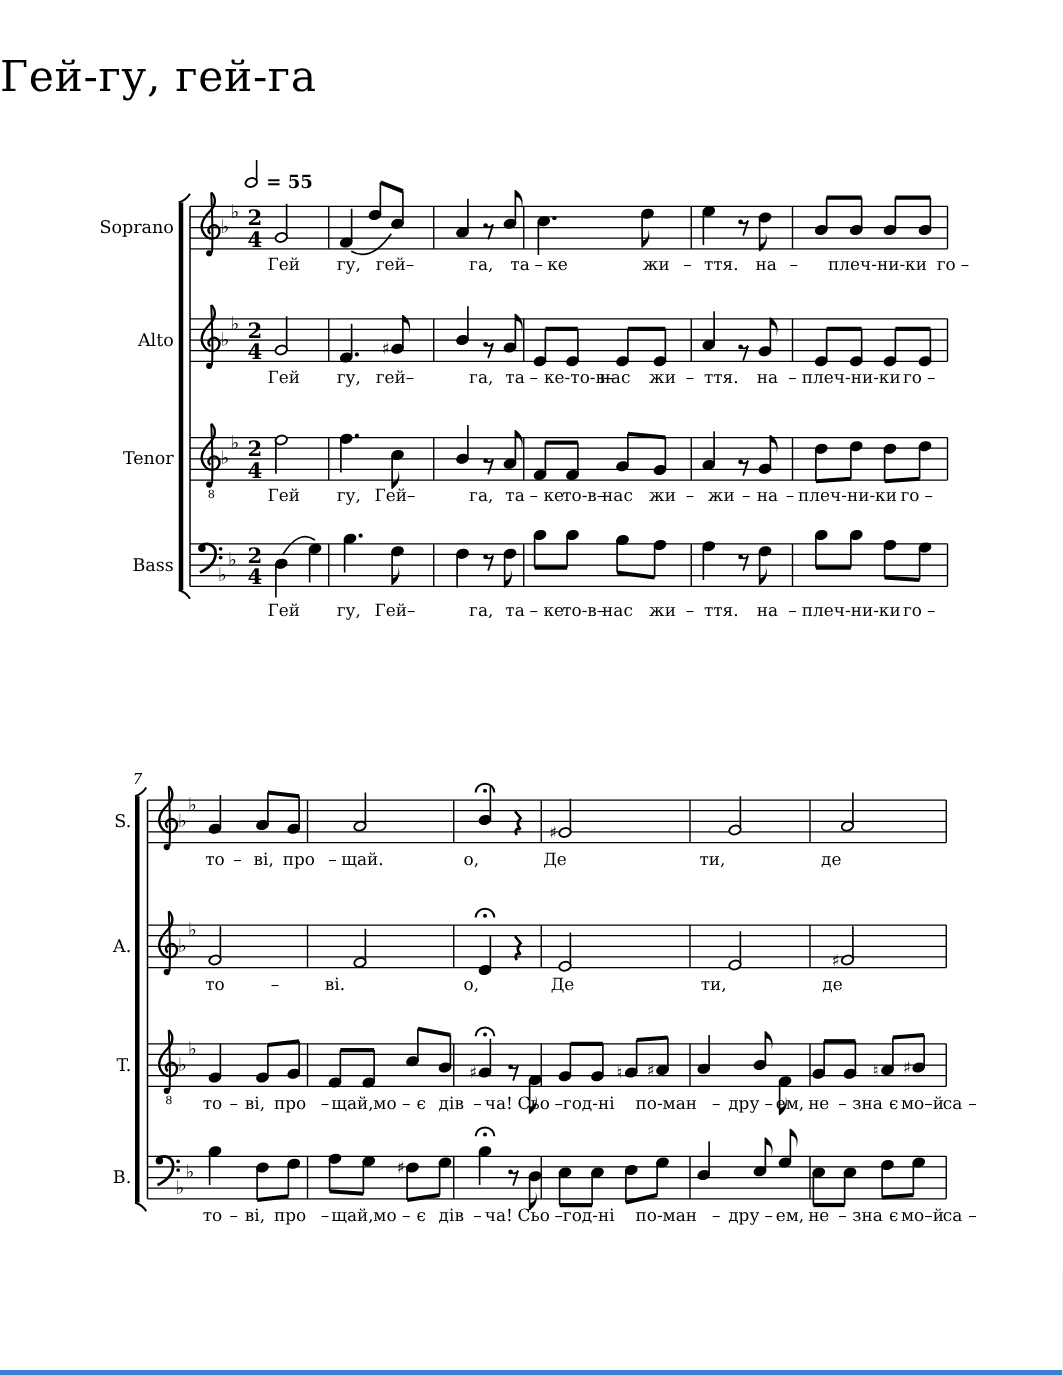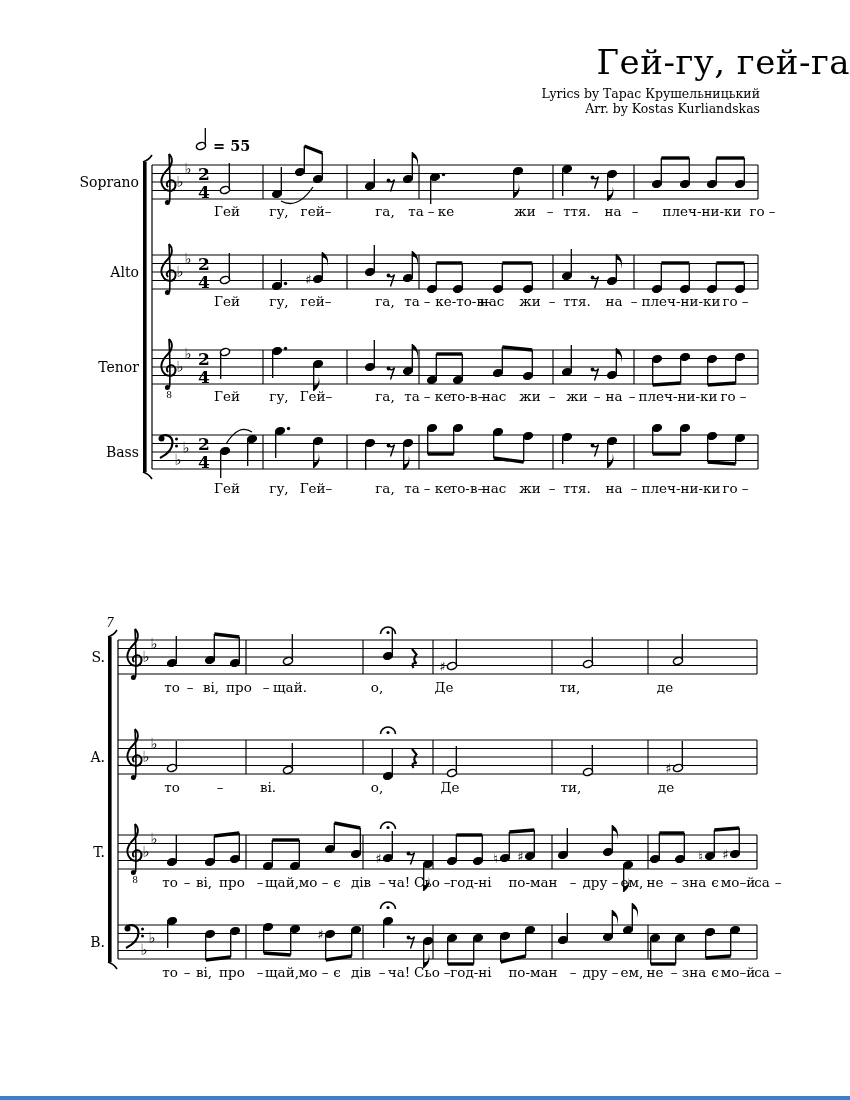--- a/index.html
+++ b/index.html
@@ -1,40 +1,36 @@
 <!DOCTYPE html>
 <html><head>
 <meta charset="utf-8">
 <style>
   html,body{margin:0;padding:0;background:#e8e8e8;}
   .page{position:relative;width:850px;height:1100px;background:#fff;margin:0 auto;overflow:hidden;
         font-family:"DejaVu Serif","Liberation Serif",serif;color:#000;}
-  .title{position:absolute;top:42px;left:0;width:100%;text-align:right;font-size:34px;letter-spacing:.5px;}
+  .title{position:absolute;top:42px;left:0;width:100%;text-align:left;font-size:34px;letter-spacing:.5px;}
   .credits{position:absolute;top:87px;right:90px;text-align:right;font-size:12.5px;line-height:1.18;}
   #score-svg{position:absolute;left:0;top:0;}
   #score-svg text{font-family:"DejaVu Serif","Liberation Serif",serif;fill:#000;}
   #score-svg .lyr{font-size:13.5px;}
   #score-svg .lbl{font-size:14px;}
   #score-svg .tnum{font-size:17px;font-weight:bold;}
   #score-svg .acc{font-size:13px;}
   #score-svg .key{font-size:15px;}
   #score-svg .mnum{font-size:12px;font-style:italic;}
   #score-svg .oct{font-size:9px;}
   #score-svg .tempo{font-size:14.5px;font-weight:bold;}
   .bottom-bar{position:absolute;left:0;bottom:0;width:100%;height:4px;}
 </style>
 </head>
 <body>
 
 <div class="page">
   <div class="title">Гей-гу, гей-га</div>
-  <div class="credits">
-    <div>Lyrics by Тарас Крушельницький</div>
-    <div>Arr. by Kostas Kurliandskas</div>
-  </div>
   <svg id="score-svg" width="850" height="1100" viewBox="0 0 850 1100">
       <g>
         <rect x="143" y="162" width="3.6" height="310" fill="#000"></rect>
         <path d="M143,162 Q149,160 152,155" fill="none" stroke="#000" stroke-width="1.6"></path>
         <path d="M143,472 Q149,474 152,479" fill="none" stroke="#000" stroke-width="1.6"></path>
         <line x1="152" y1="165" x2="152" y2="469" stroke="#000" stroke-width="1.2"></line>
         <g>
           <line x1="152" y1="165" x2="758" y2="165" stroke="#000" stroke-width="1"></line>
           <line x1="152" y1="173.5" x2="758" y2="173.5" stroke="#000" stroke-width="1"></line>
           <line x1="152" y1="182" x2="758" y2="182" stroke="#000" stroke-width="1"></line>

